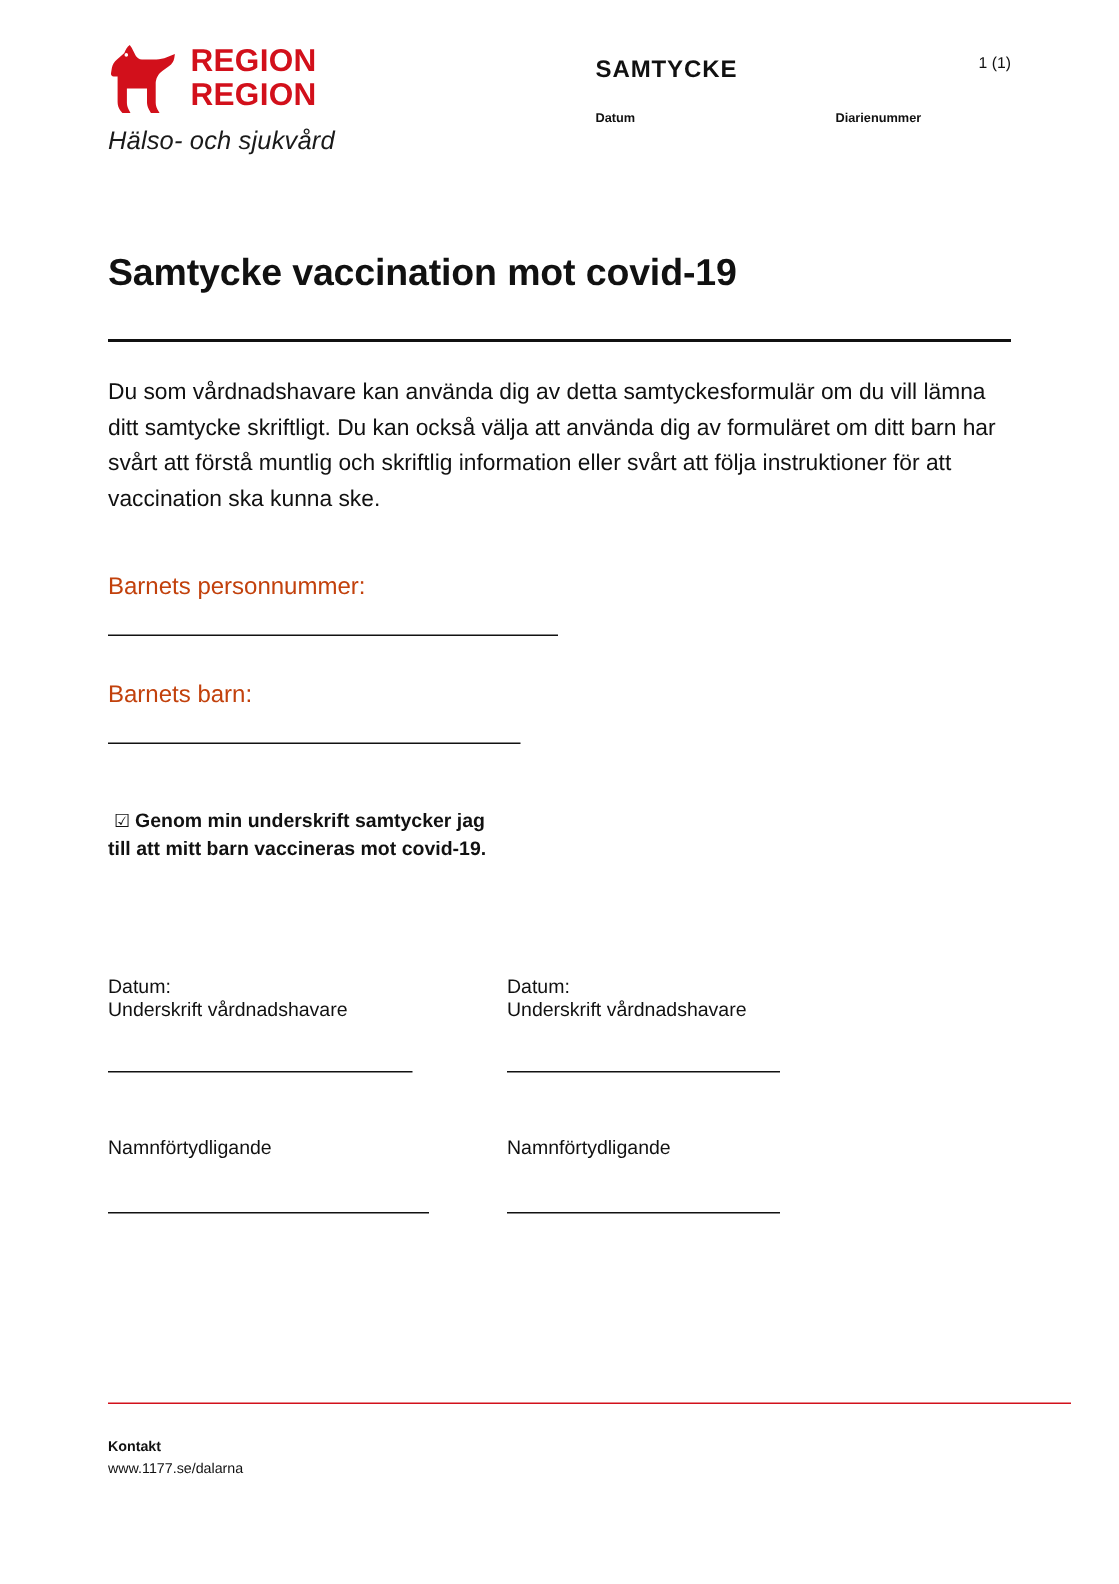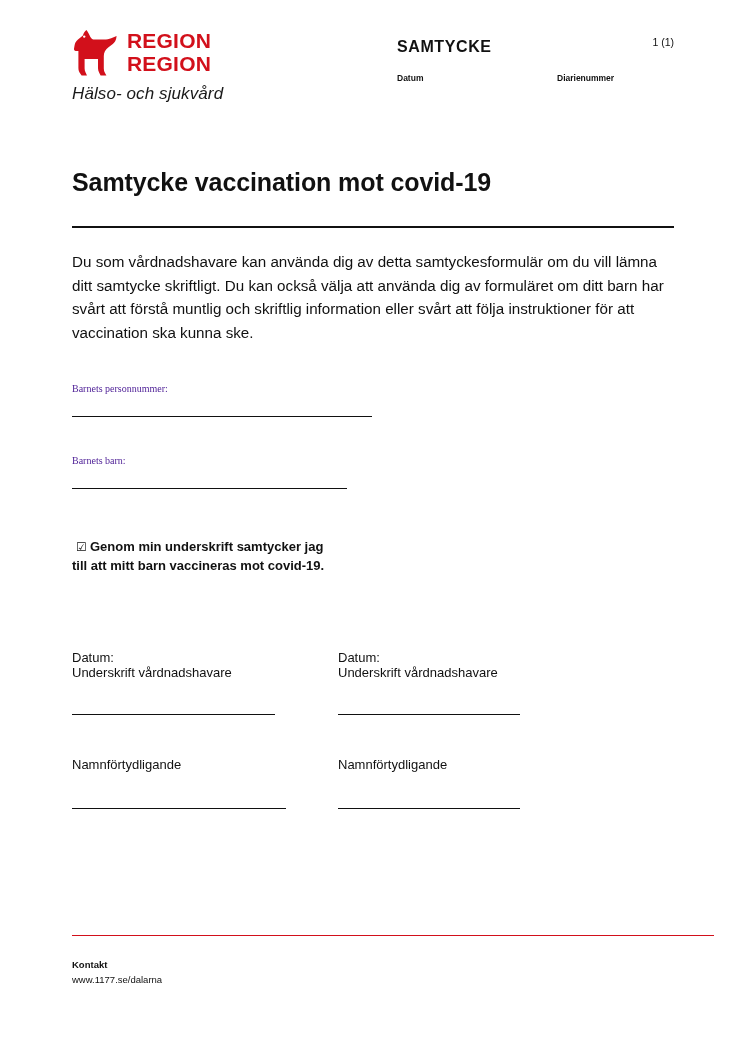--- a/index.html
+++ b/index.html
@@ -133,23 +133,22 @@
     width: 606px;
     font-size: 15.2px;
     line-height: 1.55;
     color: #111;
   }
 
   
   .field {
     position: absolute;
     left: 72px;
-    font-size: 10px;
-    color: #4c1d95;
-    font-family: Liberation Serif, serif;
+    font-size: 16px;
+    color: #c2410c;
   }
   .field-label {
     display: block;
   }
   .field-line {
     display: block;
     margin-top: 22px;
     border-bottom: 1px solid #111;
   }
   #field-pnr { top: 383px; width: 300px; }

